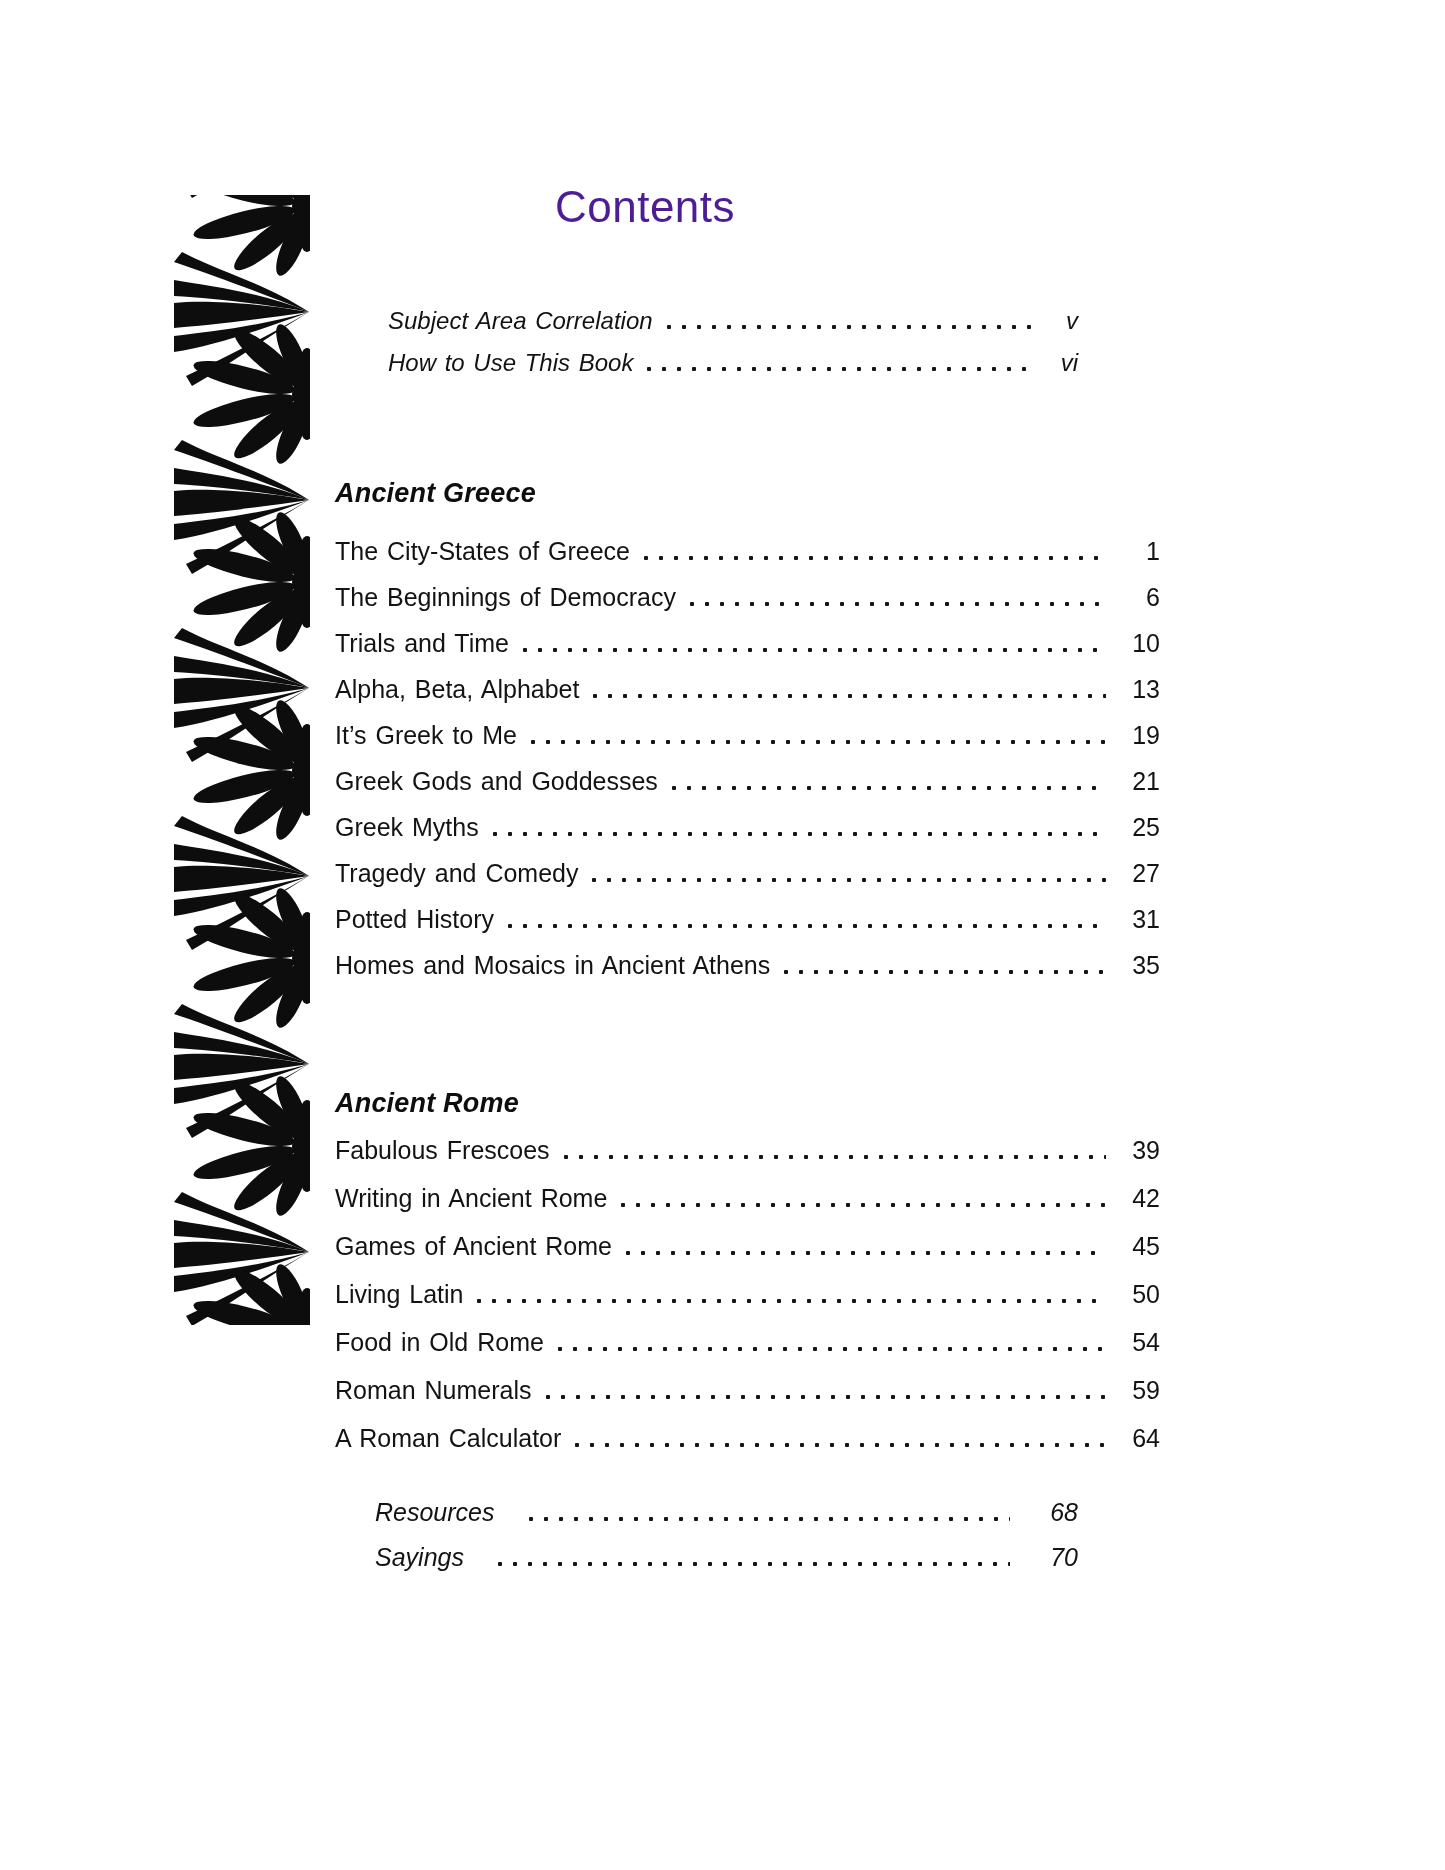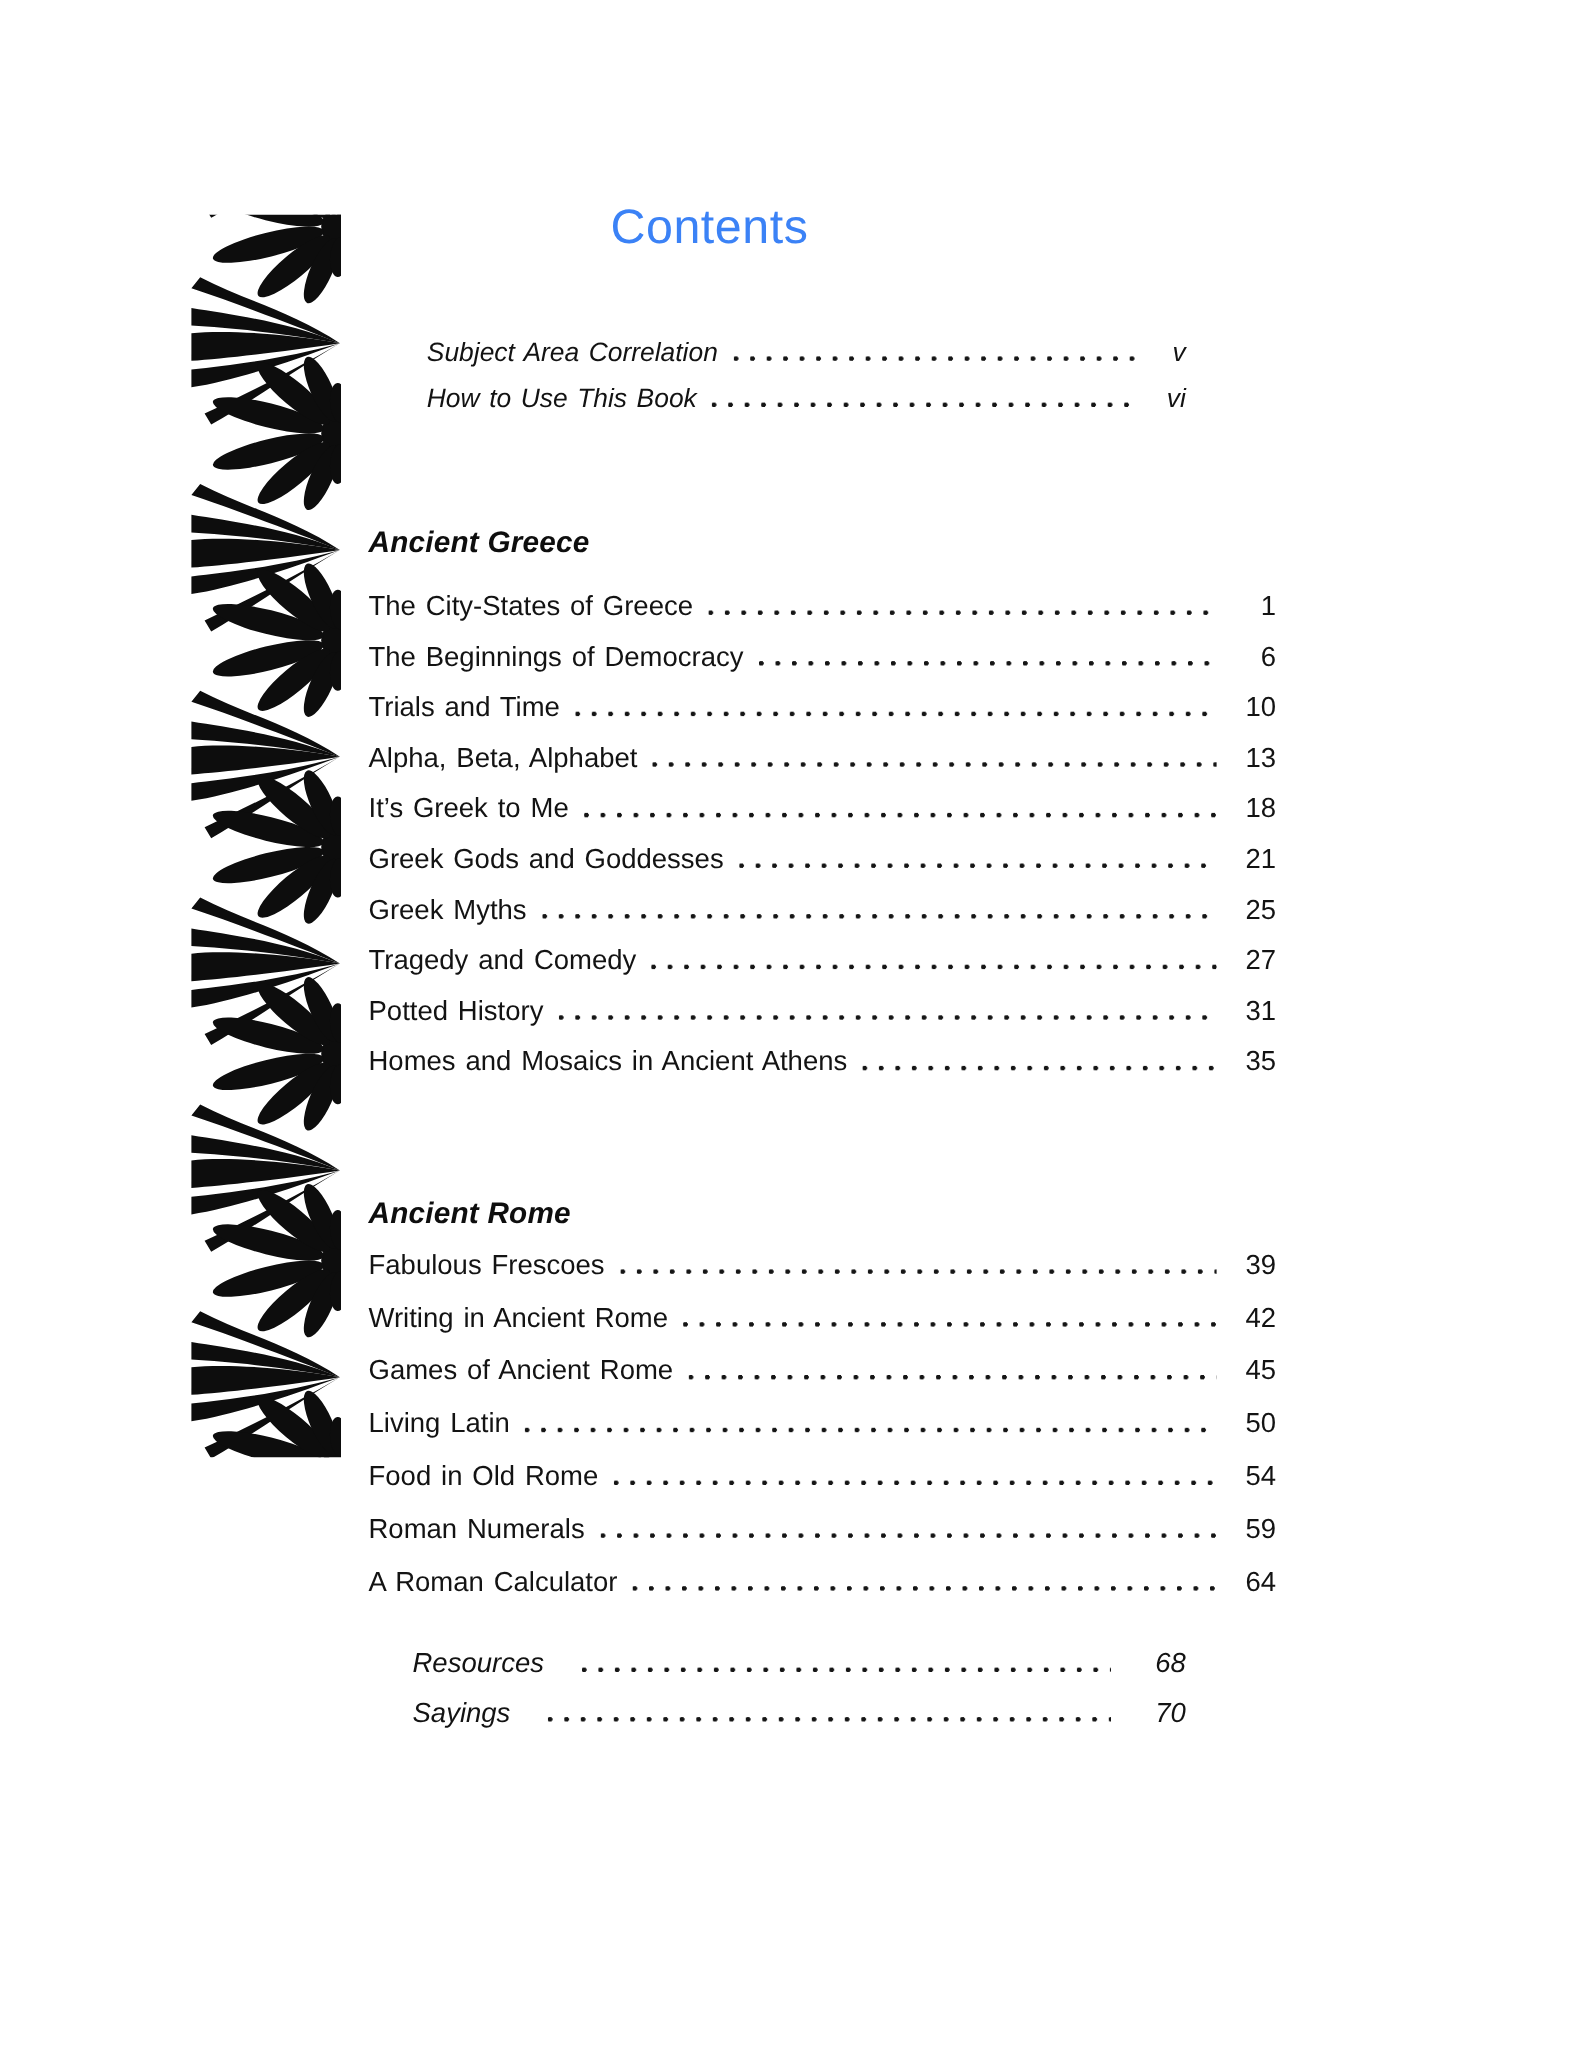--- a/index.html
+++ b/index.html
@@ -14,21 +14,21 @@
   
   .border-strip{
     position:absolute;left:172px;top:195px;width:138px;height:1130px;
     overflow:hidden;
   }
   
   .title{
     position:absolute;left:335px;top:182px;width:620px;margin:0;
     text-align:center;
     font-size:44px;font-weight:400;letter-spacing:.5px;
-    color:#3b82f6;
+    color:#4c1d95;
   }
   
   .row{display:flex;align-items:baseline;justify-content:flex-end;}
   .row .t{flex:0 0 auto;white-space:nowrap;word-spacing:2px;}
   .row .leader{
     flex:1 1 auto;height:4px;margin:0 12px 0 14px;
     background-image:radial-gradient(circle at 2px 2px,#151515 2px,rgba(0,0,0,0) 2.5px);
     background-size:15px 4px;background-repeat:repeat-x;background-position:left bottom;
   }
   .row .p{flex:0 0 auto;min-width:42px;text-align:right;white-space:nowrap;}
@@ -132,21 +132,21 @@
 
   <div class="row">
     <span class="t">Alpha, Beta, Alphabet</span>
     <span class="leader"></span>
     <span class="p">13</span>
   </div>
 
   <div class="row">
     <span class="t">It’s Greek to Me</span>
     <span class="leader"></span>
-    <span class="p">18</span>
+    <span class="p">19</span>
   </div>
 
   <div class="row">
     <span class="t">Greek Gods and Goddesses</span>
     <span class="leader"></span>
     <span class="p">21</span>
   </div>
 
   <div class="row">
     <span class="t">Greek Myths</span>

